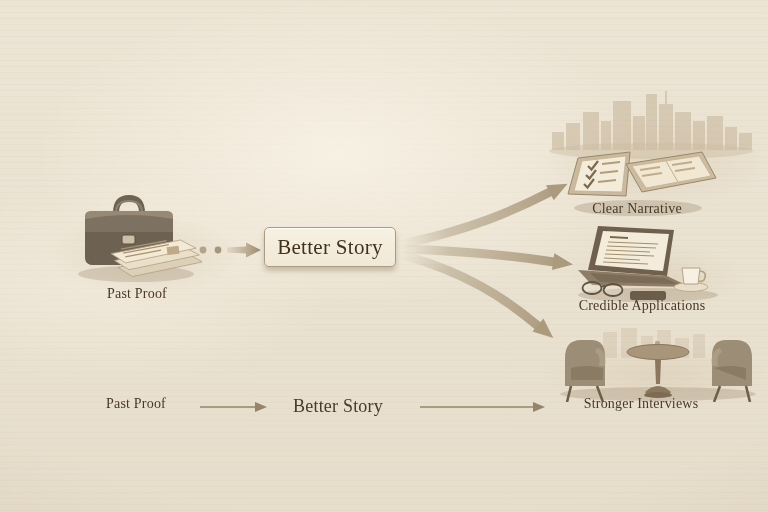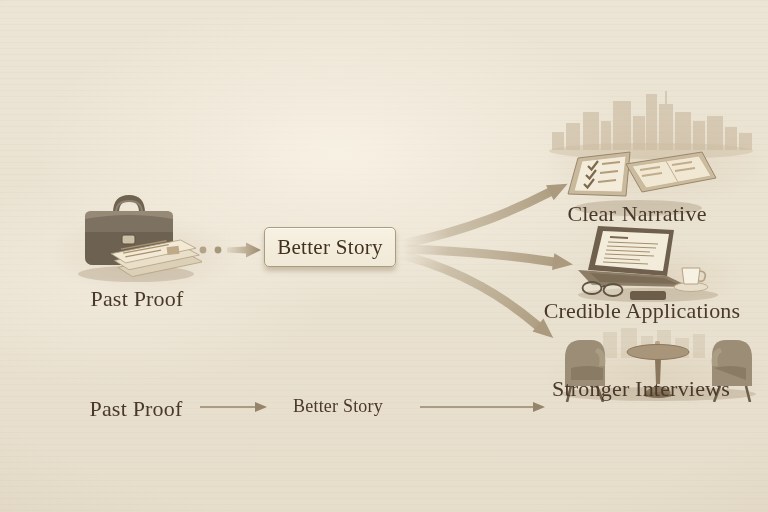--- a/index.html
+++ b/index.html
@@ -11,21 +11,21 @@
       radial-gradient(ellipse 40% 30% at 15% 55%, rgba(244,237,224,.6), rgba(244,237,224,0) 70%),
       radial-gradient(ellipse 130% 115% at 50% 42%, rgba(0,0,0,0) 52%, rgba(164,143,110,.25) 100%),
       repeating-linear-gradient(180deg, rgba(178,158,126,.06) 0 1px, rgba(255,255,255,0) 1px 6px),
       linear-gradient(180deg,#ece4d4 0%,#eae2d1 55%,#e6ddcb 100%);
   }
   .wash{position:absolute;border-radius:50%;filter:blur(3px);
     background:radial-gradient(closest-side, rgba(203,184,152,.30), rgba(203,184,152,0));}
   .illu{position:absolute;}
   .label{
     position:absolute;transform:translateX(-50%);white-space:nowrap;
-    color:#49392a;font-size:22px;letter-spacing:.2px;
+    color:#49392a;font-size:14px;letter-spacing:.2px;
   }
   .hub{
     position:absolute;left:264px;top:227px;width:130px;height:38px;
     display:flex;align-items:center;justify-content:center;
     background:linear-gradient(180deg,#f7f1e2 0%,#f1e9d7 100%);
     border:1px solid #ab9b82;border-radius:5px;
     box-shadow:0 4px 5px rgba(139,117,86,.38), 0 1px 0 rgba(255,255,255,.7) inset;
     color:#41321e;font-size:21px;letter-spacing:.3px;
   }
   #arrow-layer{position:absolute;left:0;top:0;pointer-events:none;}
@@ -218,18 +218,18 @@
     </g>
   </svg>
 
   <div class="hub">
     <span>Better Story</span>
   </div>
 
   <div class="label" style="left:137px;top:286px;">Past Proof</div>
   <div class="label" style="left:637px;top:201px;">Clear Narrative</div>
   <div class="label" style="left:642px;top:298px;text-align:center;">Credible Applications</div>
-  <div class="label" style="left:641px;top:376px;">Stronger Interviews</div>
+  <div class="label" style="left:641px;top:396px;">Stronger Interviews</div>
 
   <div class="label" style="left:136px;top:396px;">Past Proof</div>
   <div class="label" style="left:338px;top:396px;font-size:18px;">Better Story</div>
 
 </div>
 
 </body></html>

